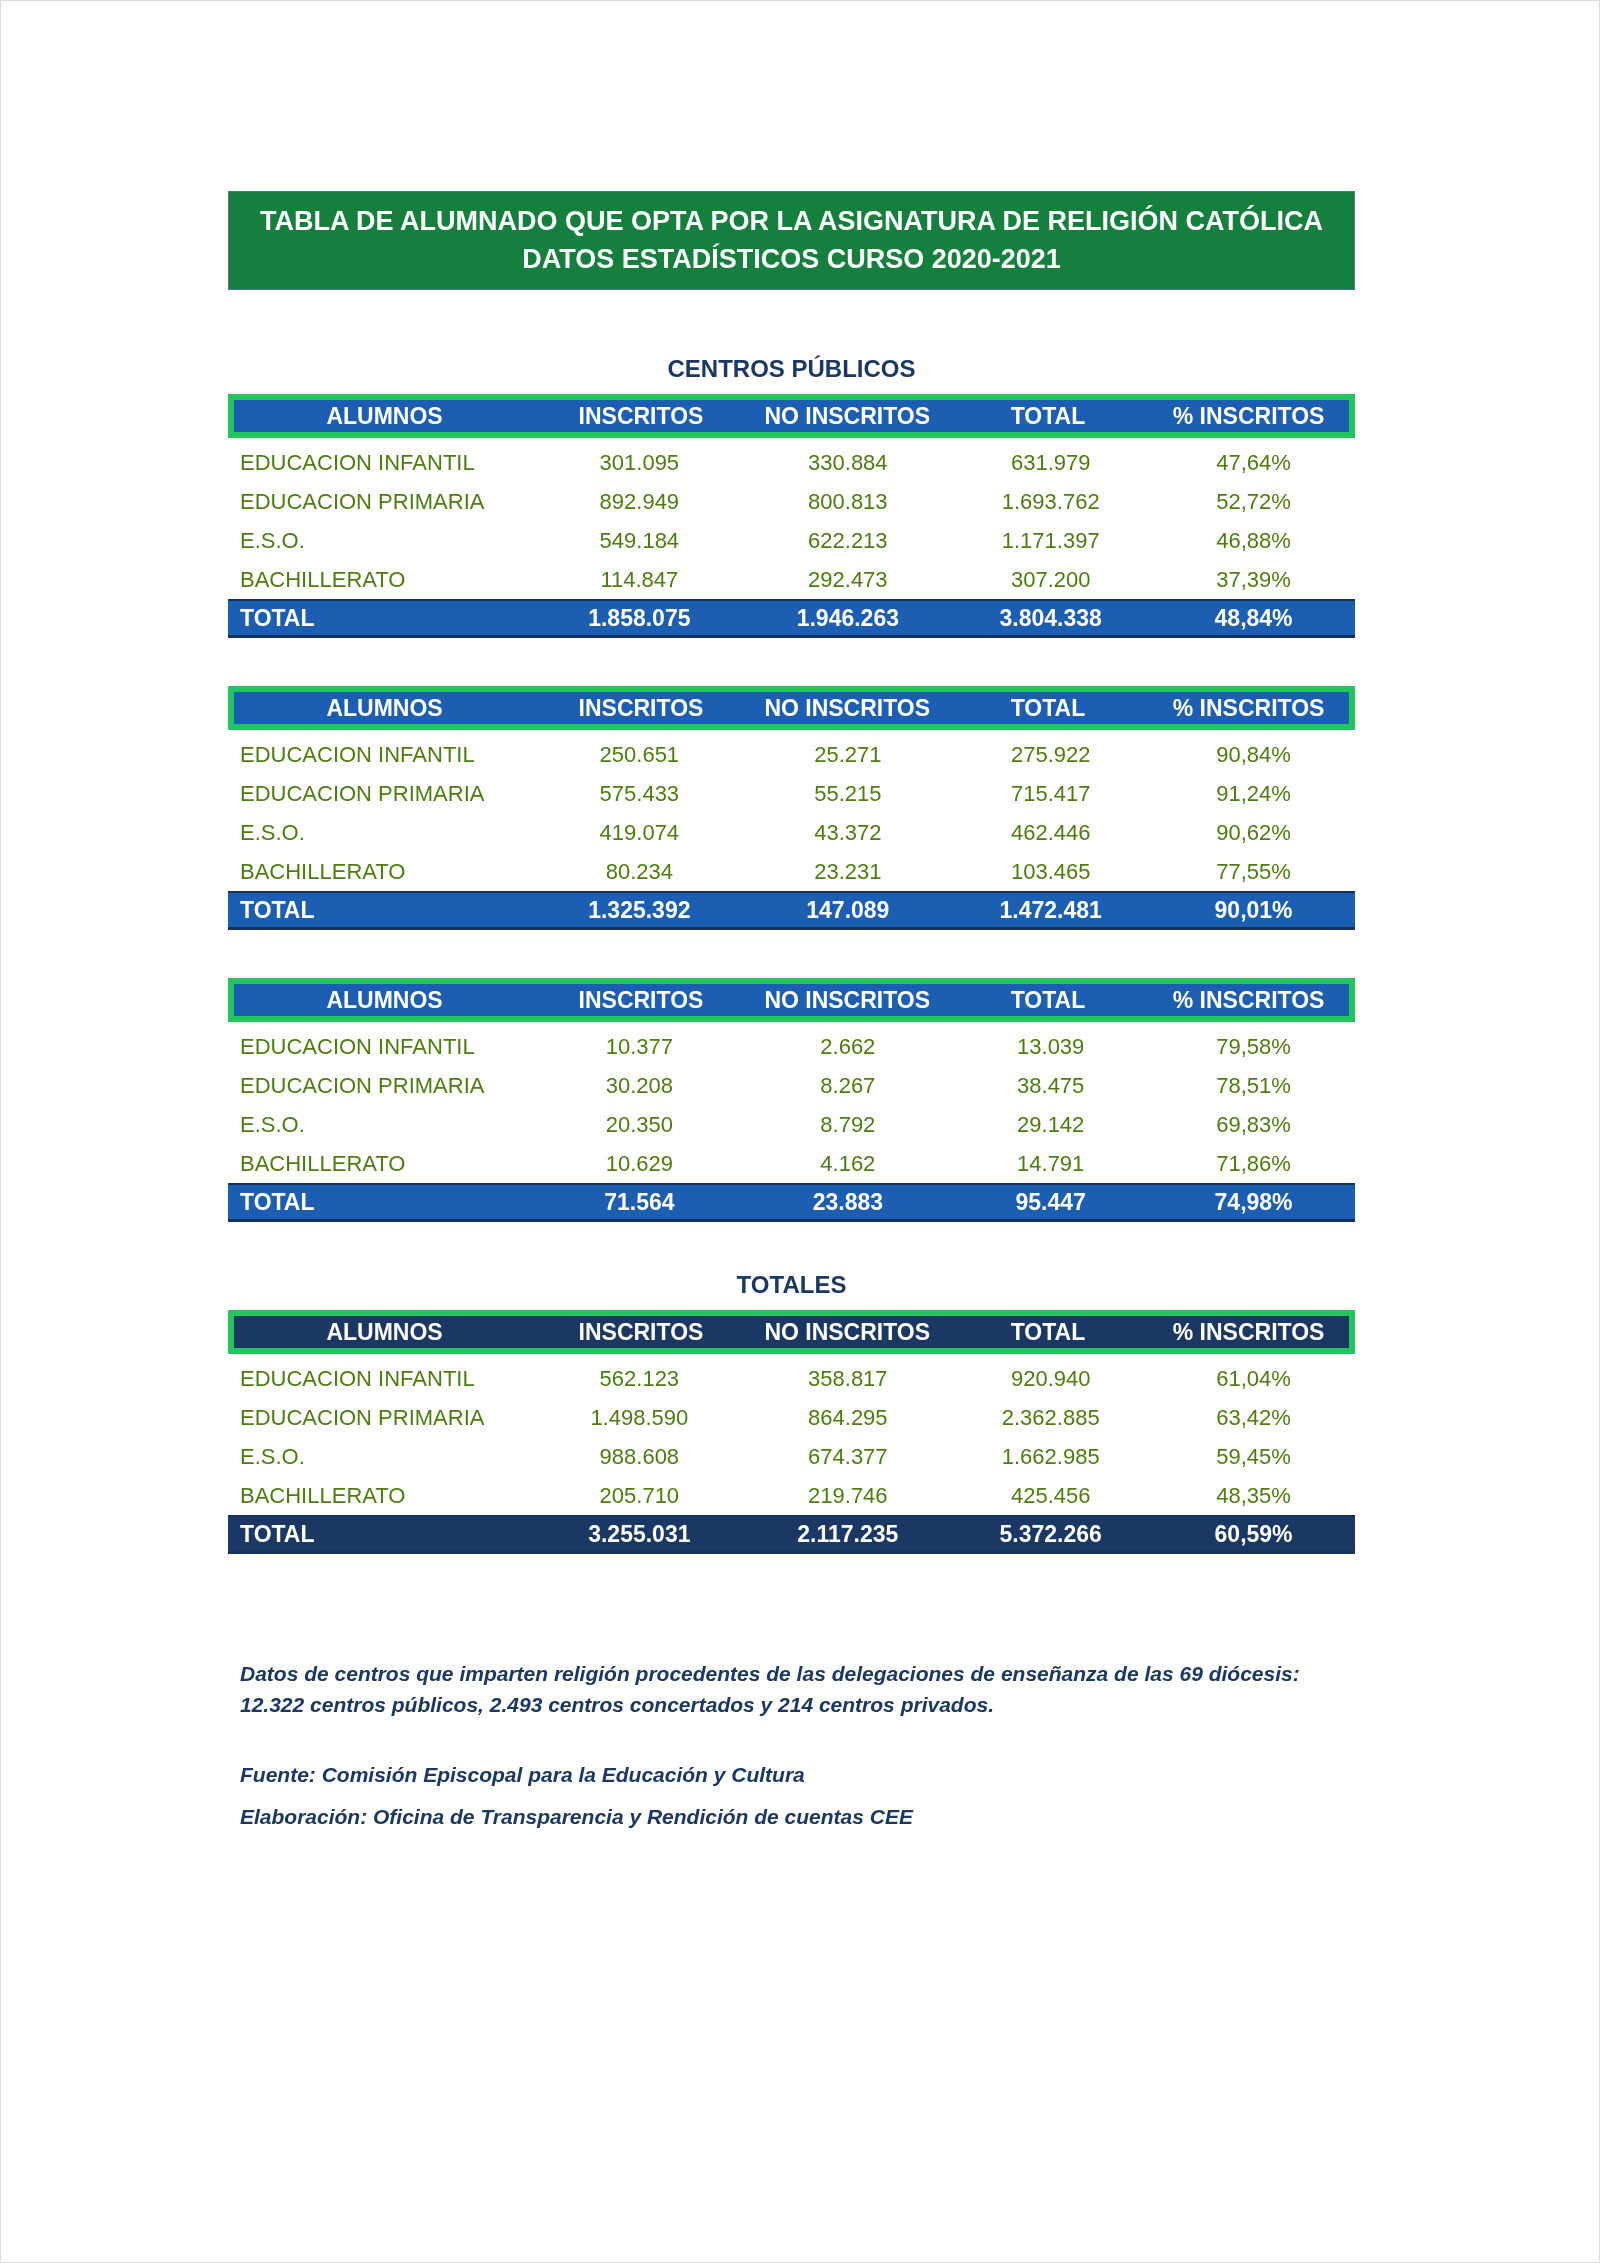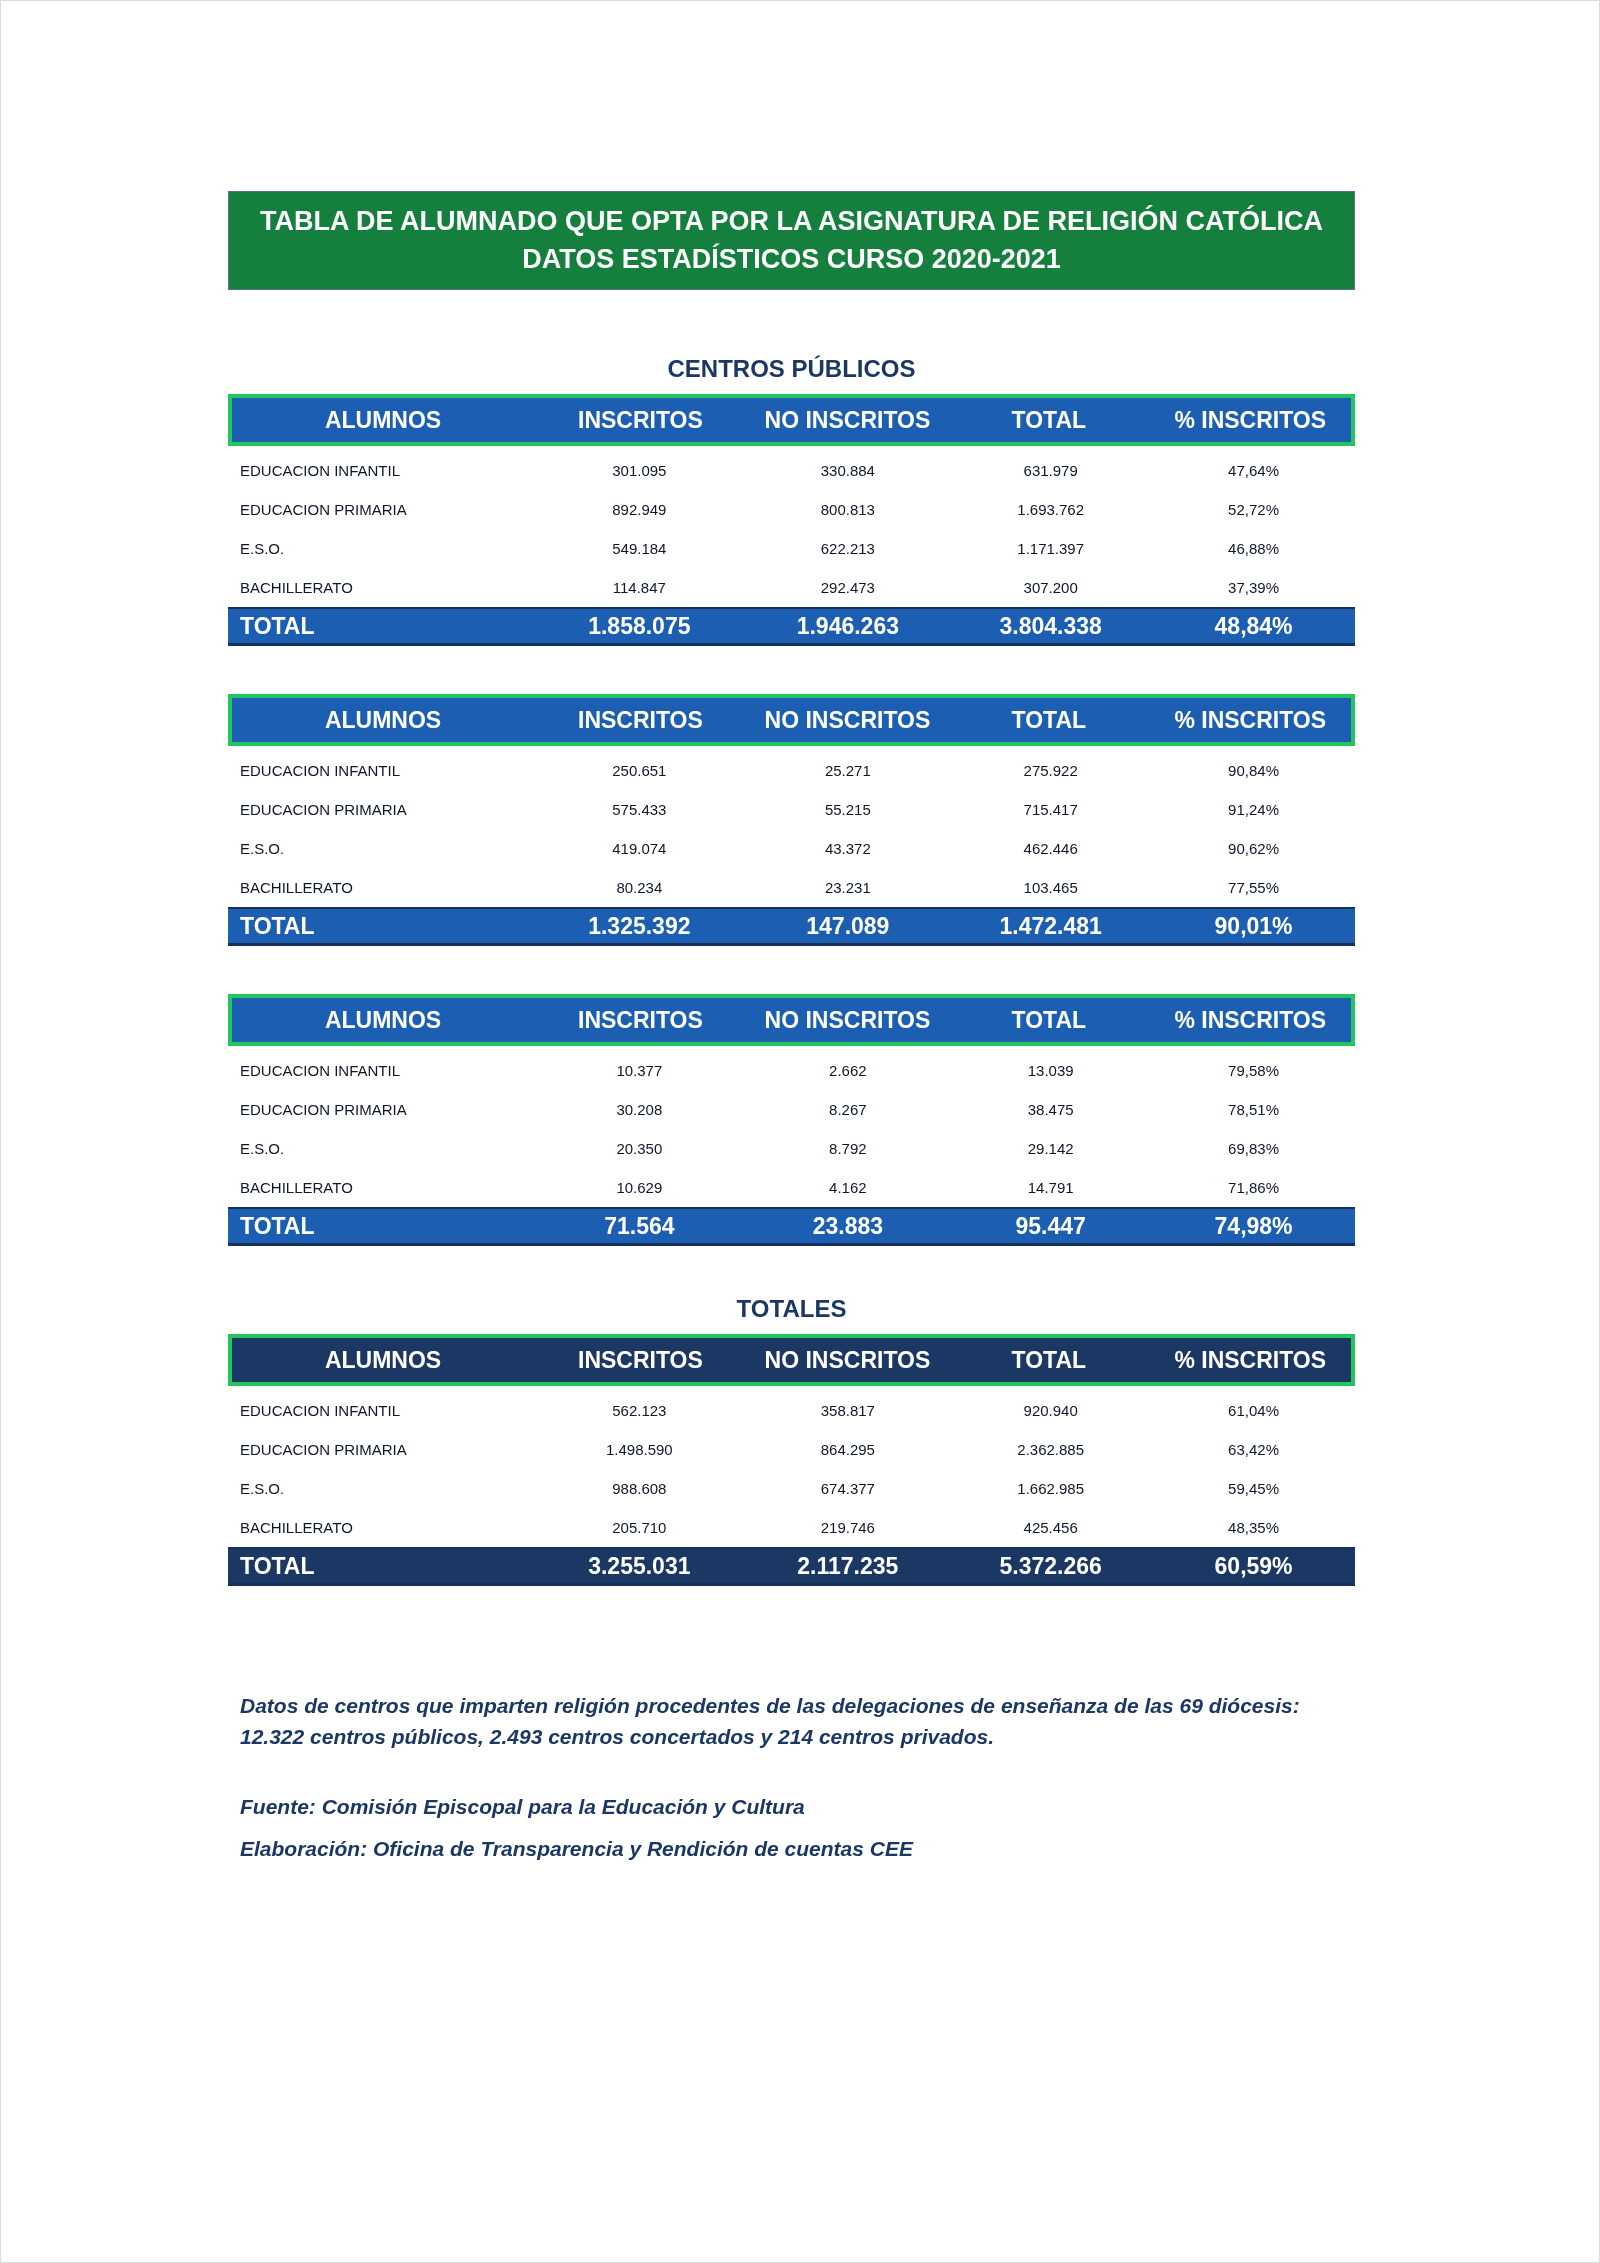--- a/index.html
+++ b/index.html
@@ -40,34 +40,34 @@
   }
   .trow{
     display:grid;
     grid-template-columns:27% 19% 18% 18% 18%;
     align-items:center;
     box-sizing:border-box;
   }
   .cell{display:block;text-align:center;white-space:nowrap;}
   .cell.c0{text-align:left;padding-left:12px;}
   .thead{
-    height:52px;
+    height:44px;
     color:#ffffff;
     font-weight:bold;
     font-size:23px;
-    border:4px solid #22c55e;
+    border:6px solid #22c55e;
   }
   .thead .cell.c0{text-align:center;padding-left:0;}
   .blue{background:#1c5fb2;}
   .navy{background:#1b3764;}
   .tbody{padding-top:5px;}
   .brow{
     height:39px;
-    color:#0f172a;
-    font-size:15px;
+    color:#4d7c0f;
+    font-size:22px;
   }
   .totalrow{
     height:39px;
     color:#ffffff;
     font-weight:bold;
     font-size:23px;
     border-top:2px solid #16325c;
     border-bottom:3px solid #16325c;
   }
 

